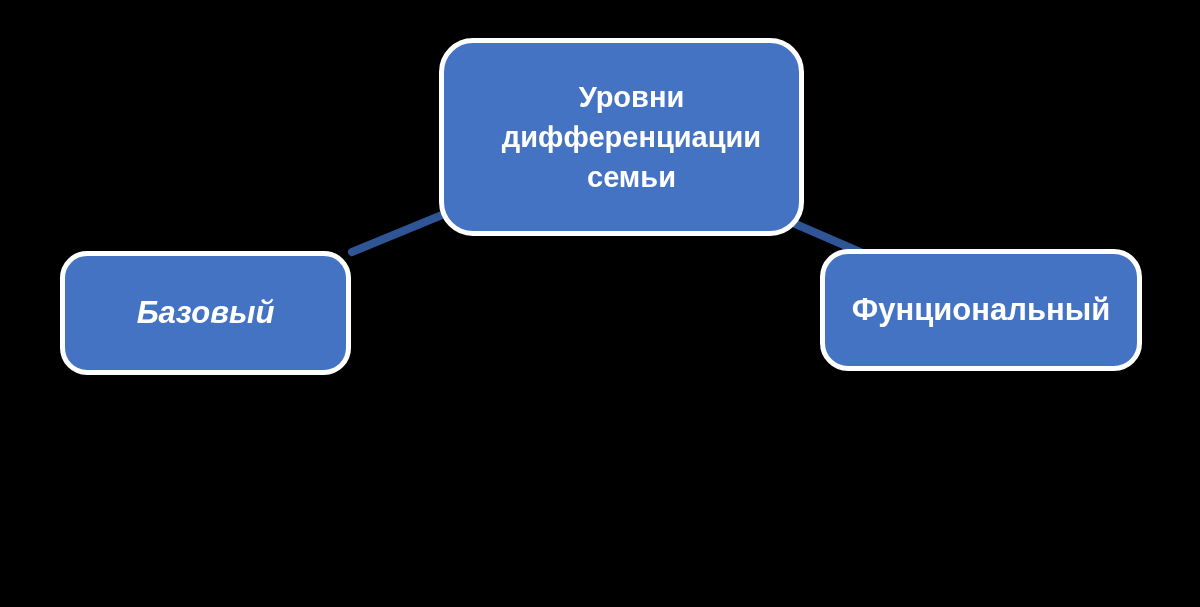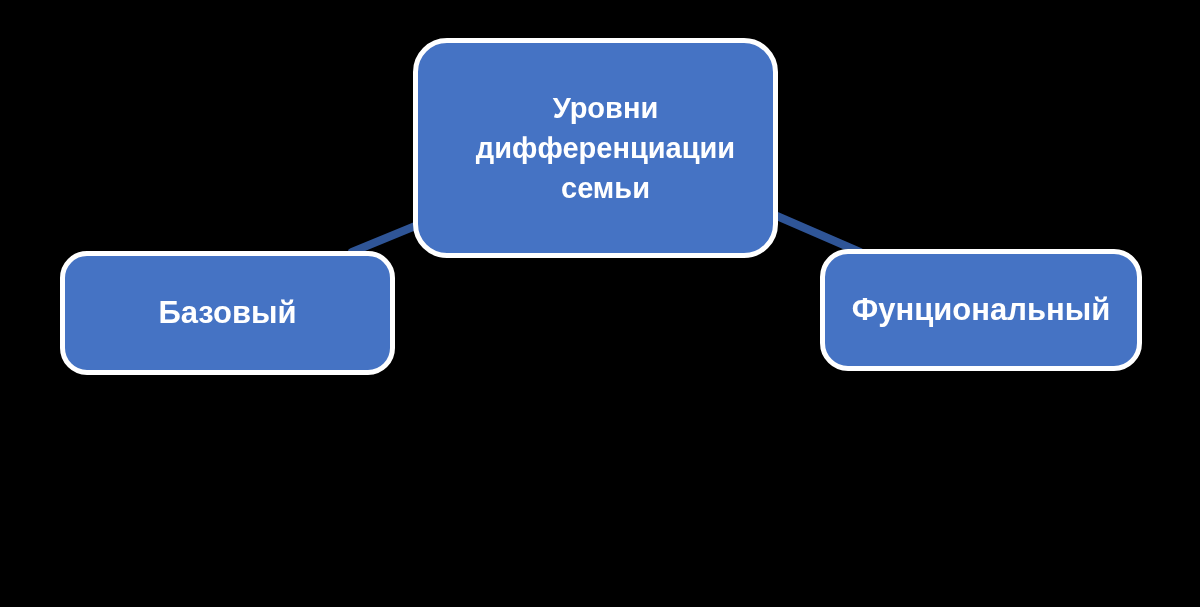--- a/index.html
+++ b/index.html
@@ -38,38 +38,39 @@
     align-items: center;
     justify-content: center;
     text-align: center;
   }
   .node-label {
     color: #FFFFFF;
     font-weight: bold;
     display: inline-block;
   }
   .node-root {
-    left: 413px;
+    left: 439px;
     top: 38px;
     width: 365px;
-    height: 220px;
+    height: 198px;
     border-radius: 34px;
     padding-left: 20px;
   }
   .node-root .node-label {
     font-size: 29px;
     line-height: 1.38;
     max-width: 310px;
   }
   .node-left {
     left: 60px;
     top: 251px;
-    width: 335px;
+    width: 291px;
     height: 124px;
     border-radius: 27px;
+    font-style: italic;
   }
   .node-right {
     left: 820px;
     top: 249px;
     width: 322px;
     height: 122px;
     border-radius: 28px;
   }
   .node-left .node-label,
   .node-right .node-label {

